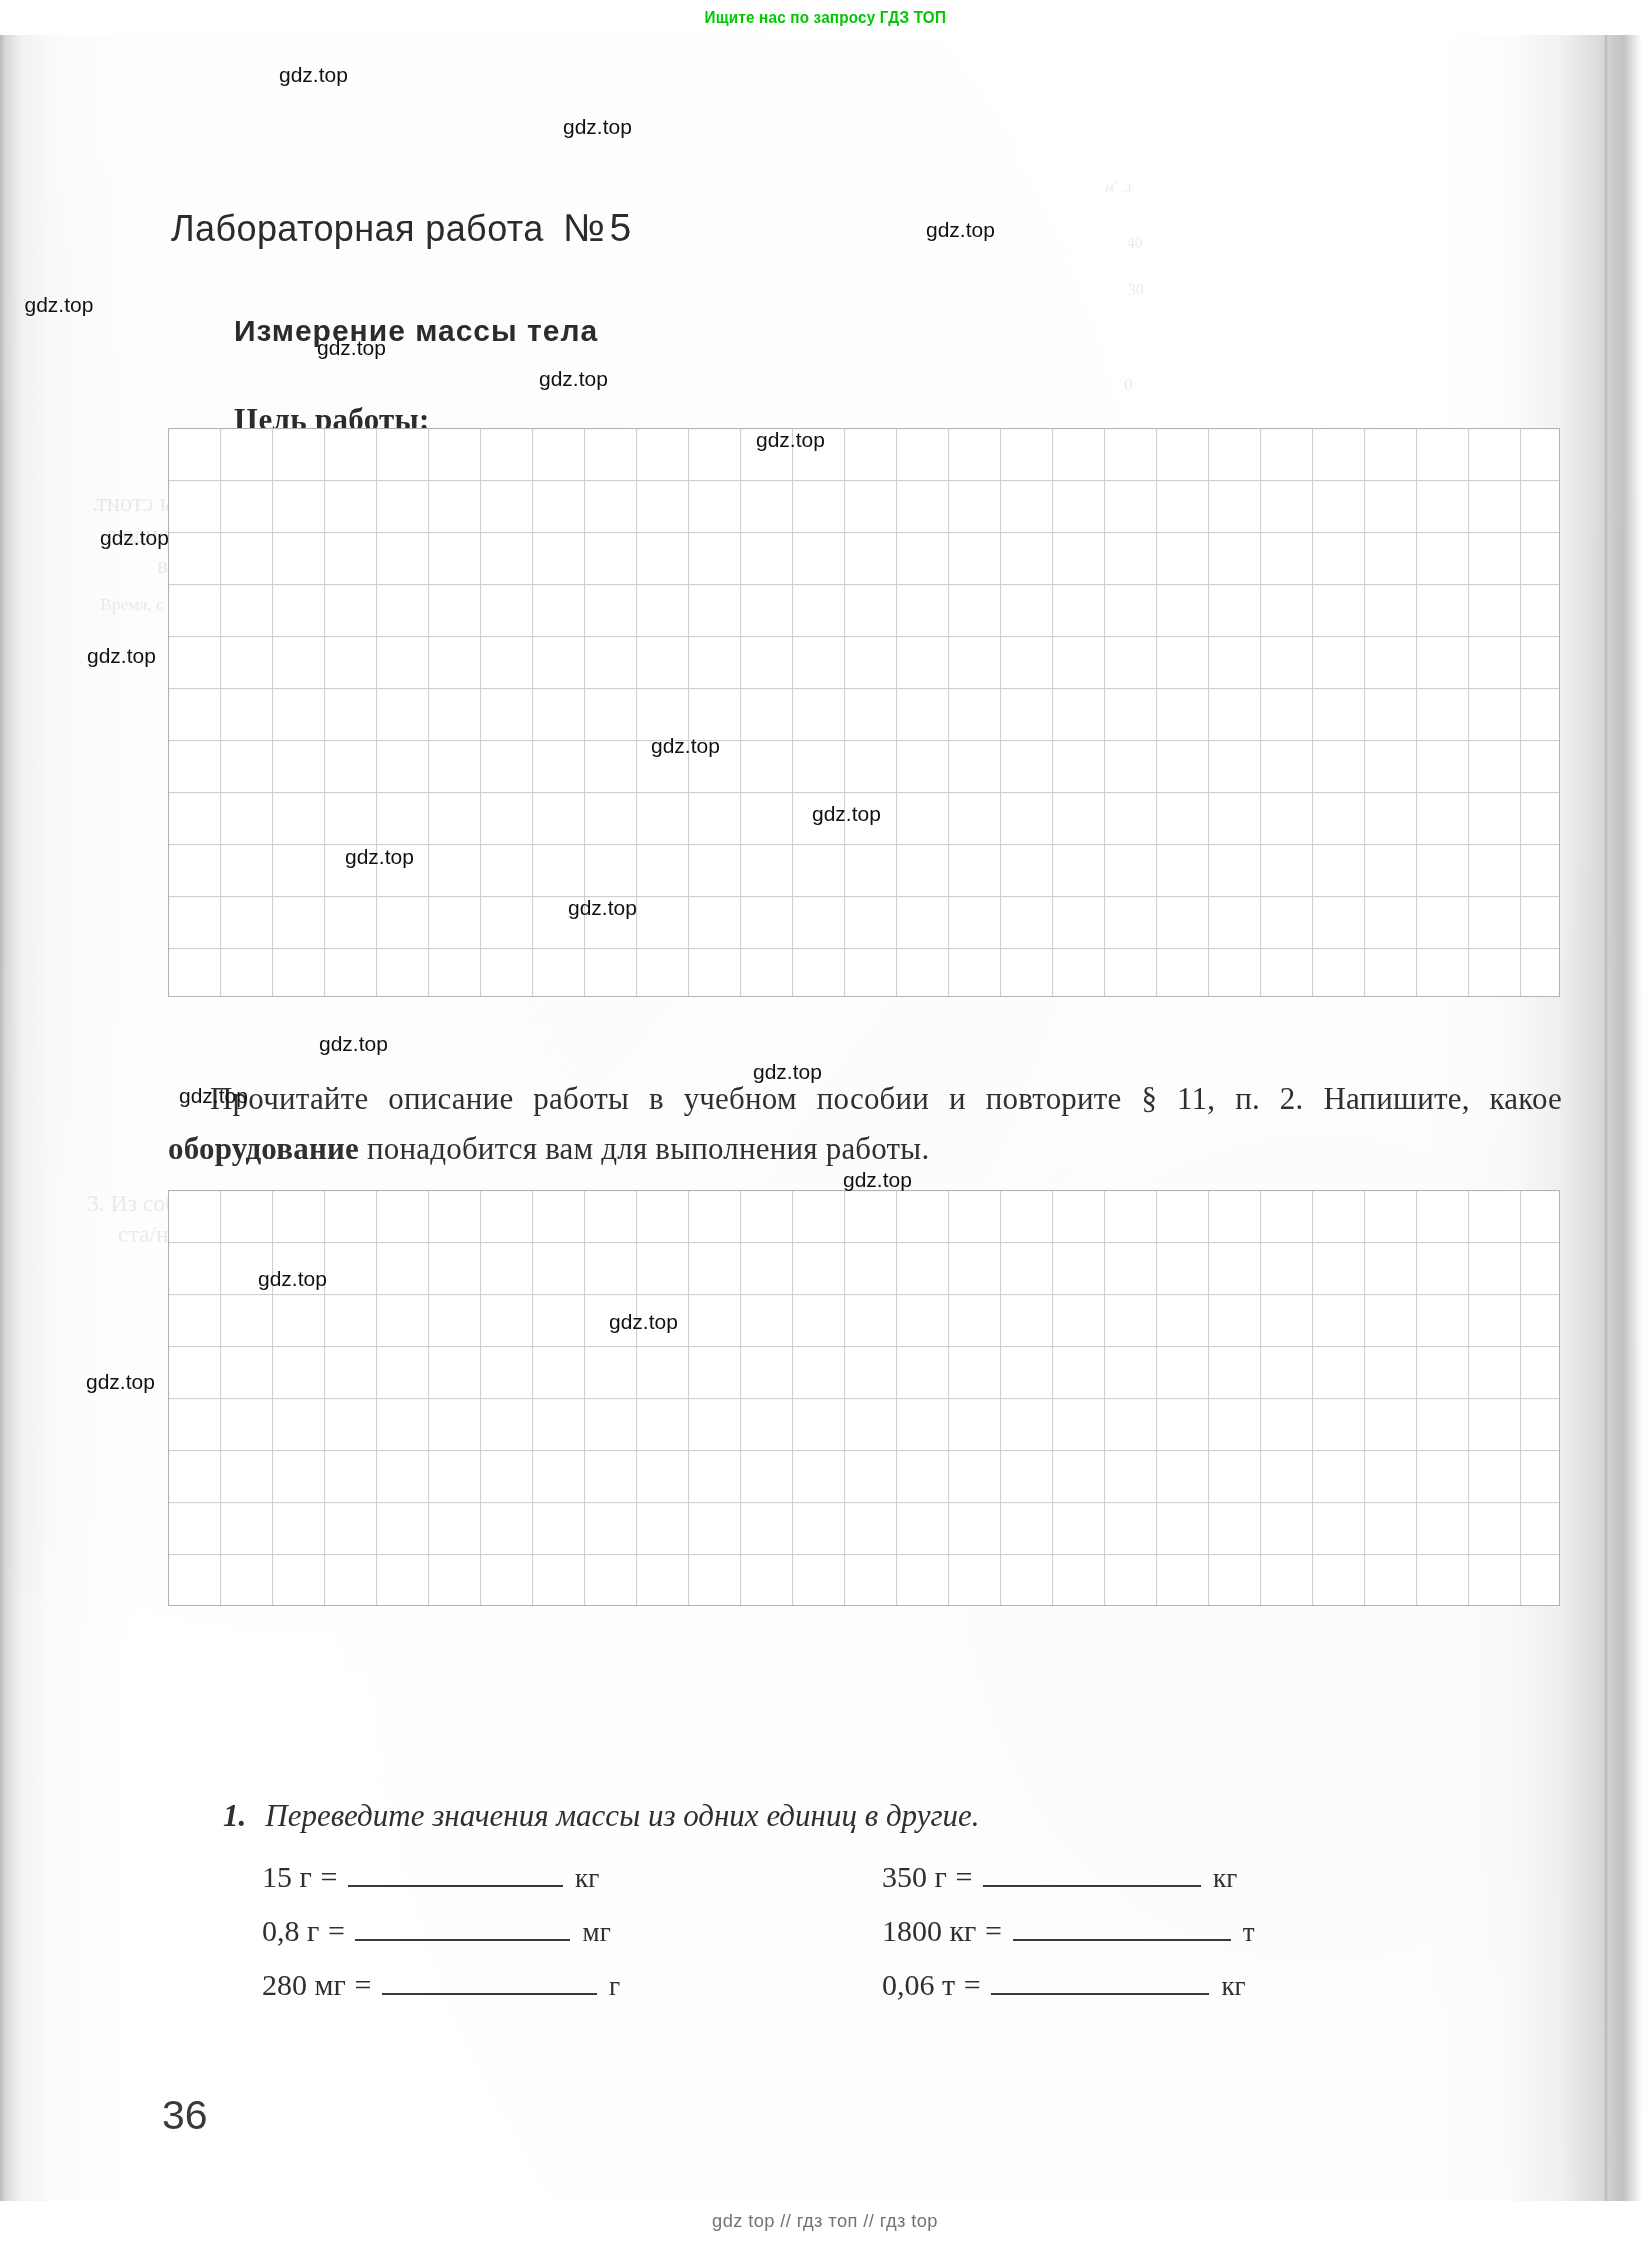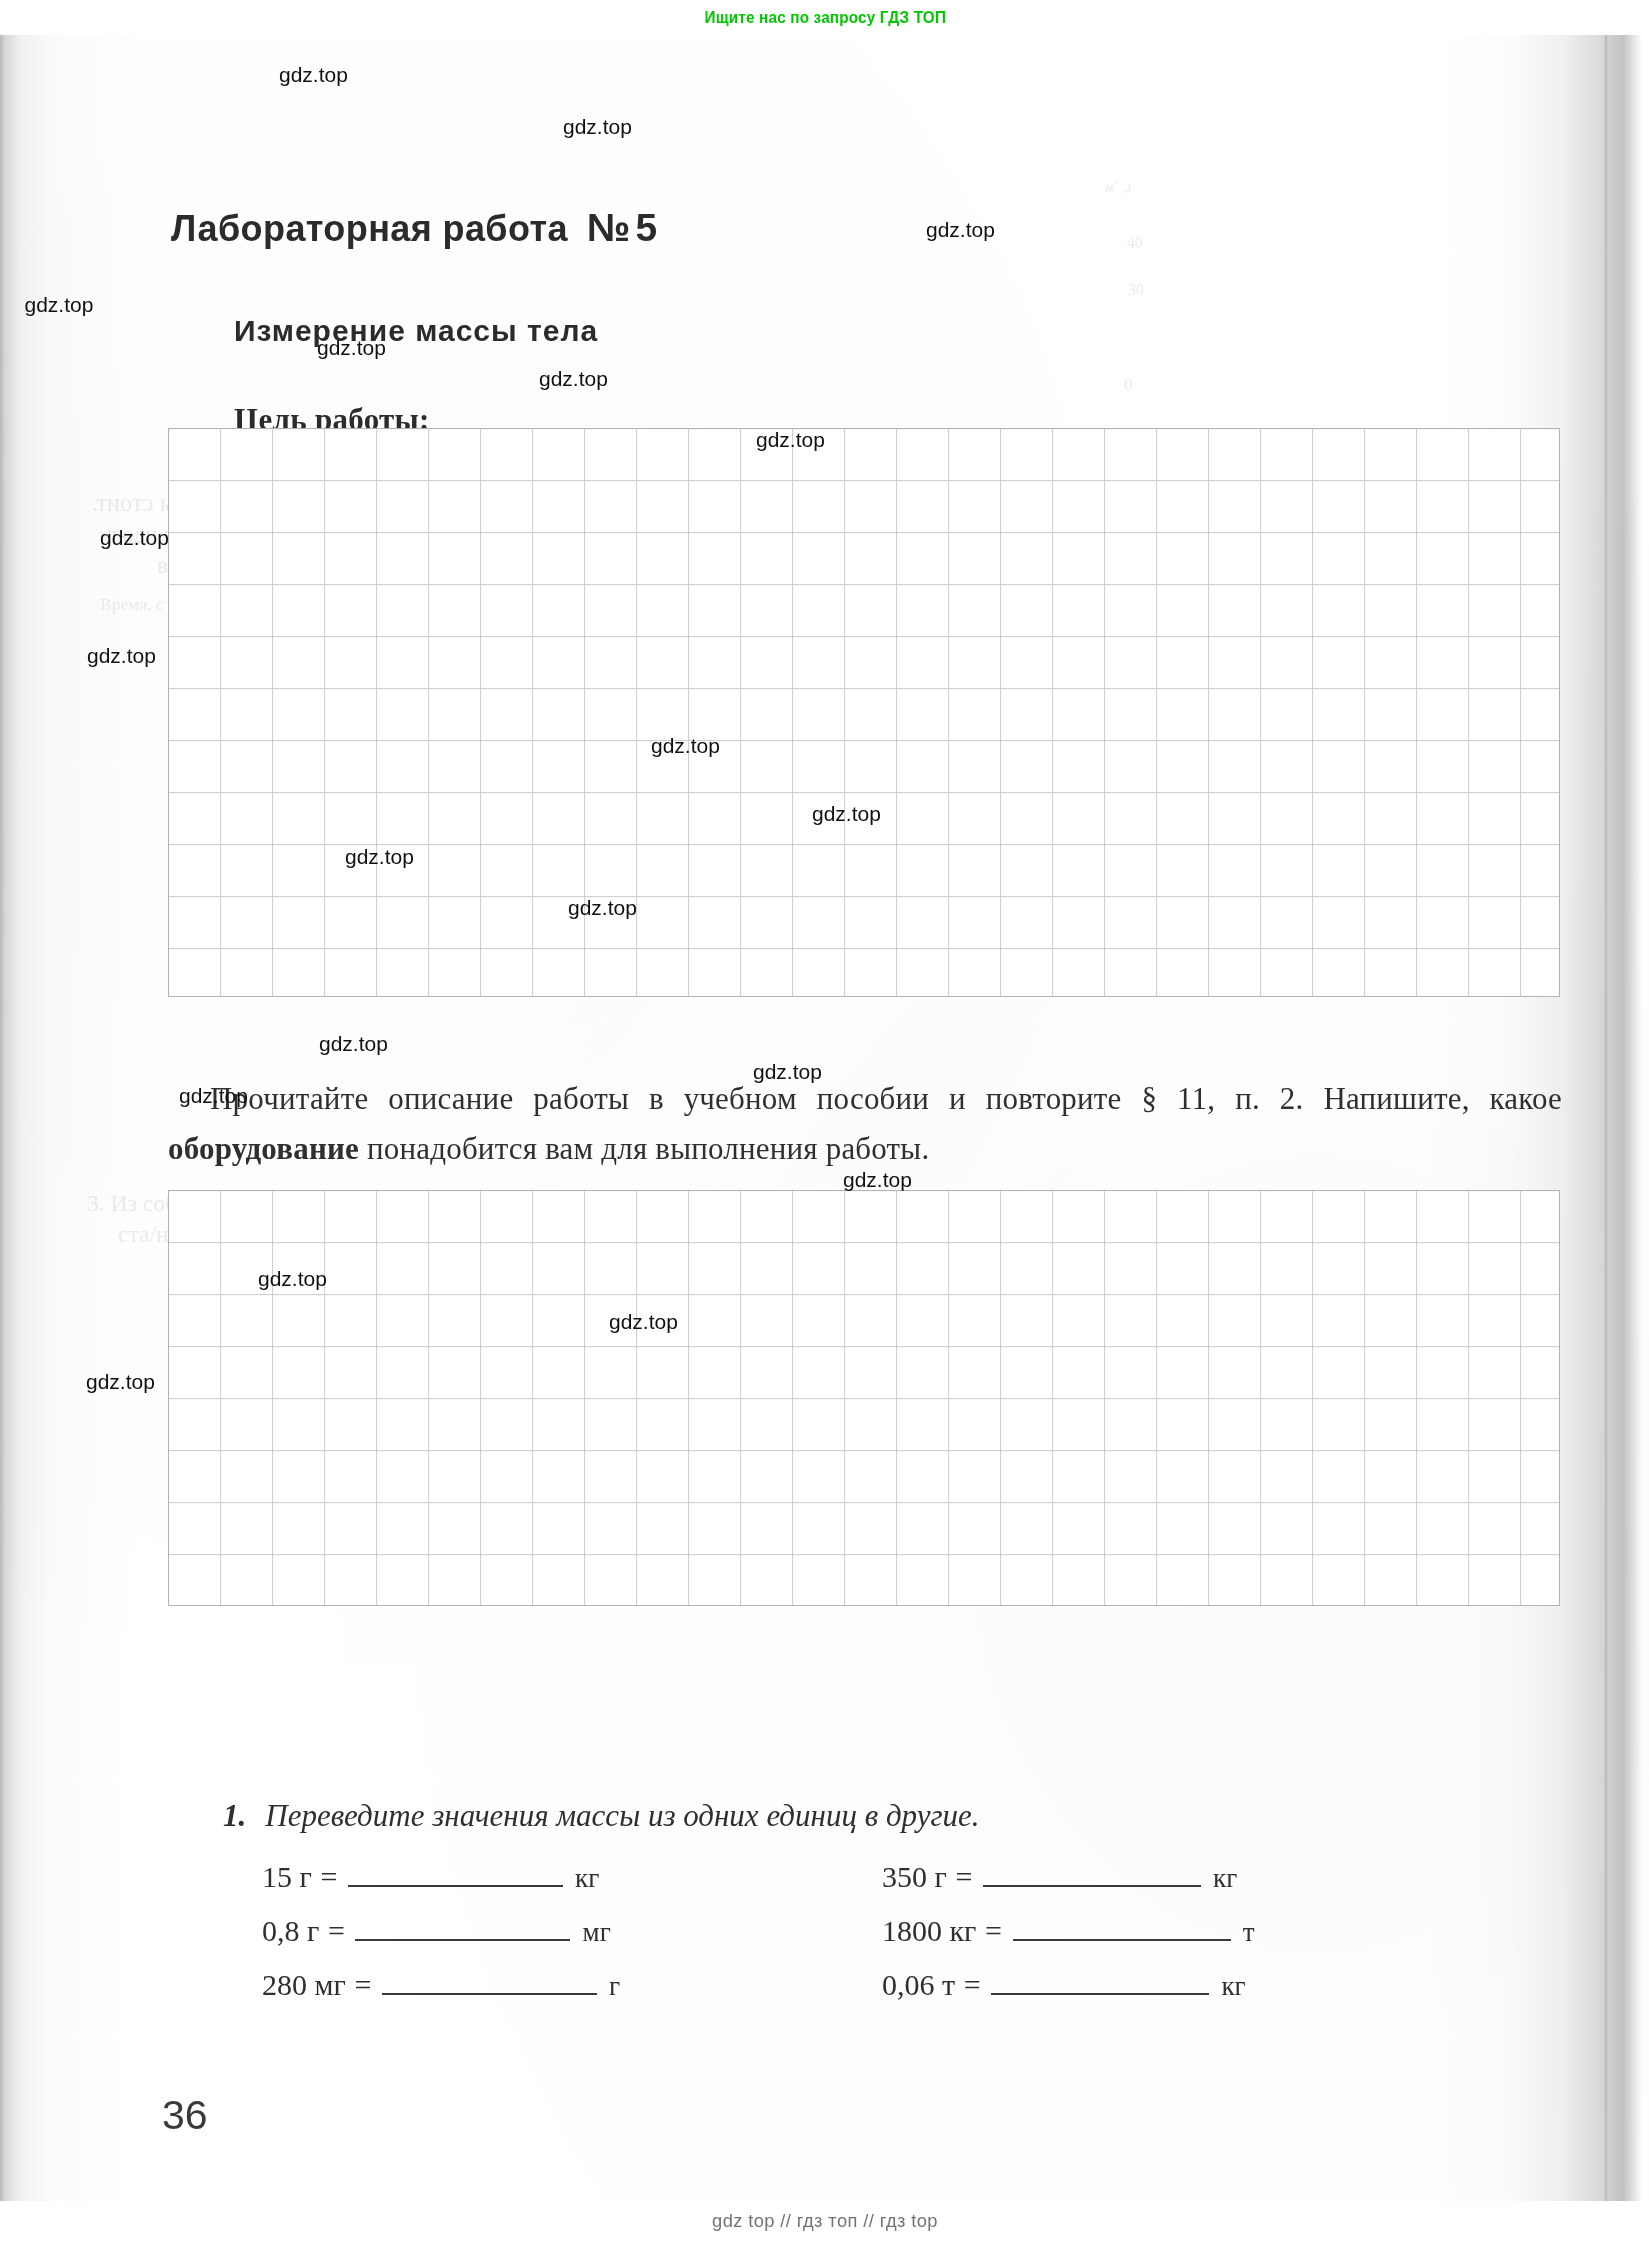--- a/index.html
+++ b/index.html
@@ -88,21 +88,21 @@
     user-select: none;
   }
   .ghost.flip { transform: scaleX(-1); }
 
   
   .lab-header {
     position: absolute;
     left: 171px;
     top: 171px;
     font-family: "Liberation Sans", sans-serif;
-    font-weight: 700;
+    font-weight: 400;
     font-size: 36px;
     color: #2b2b2b;
     letter-spacing: 0.4px;
     white-space: nowrap;
   }
   .lab-header .lab-no {
     font-size: 39px;
     margin-left: 19px;
   }
   .lab-header .lab-no sup {

